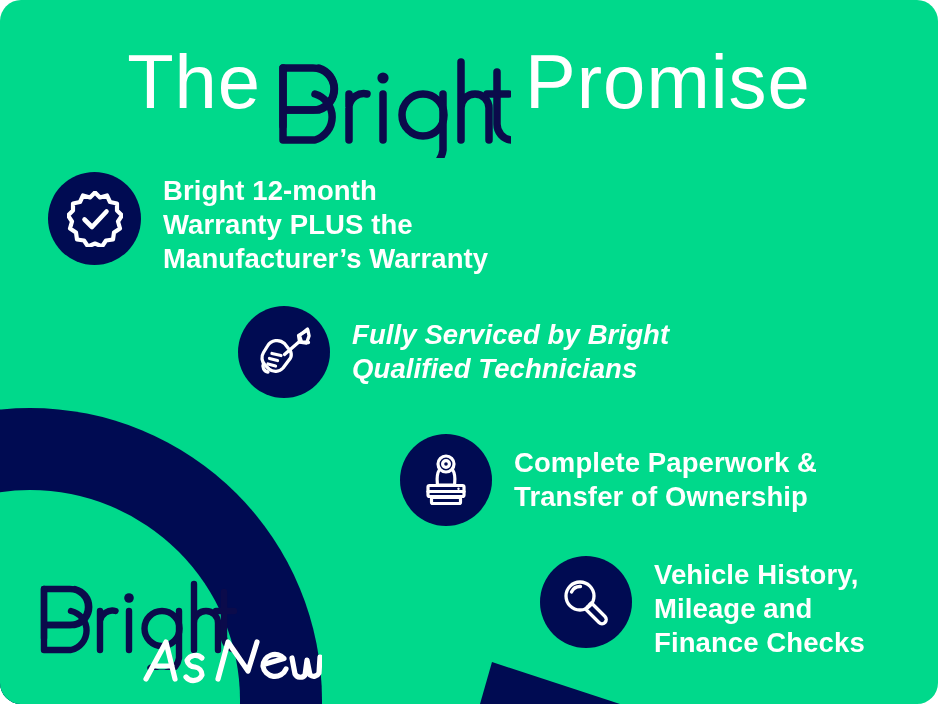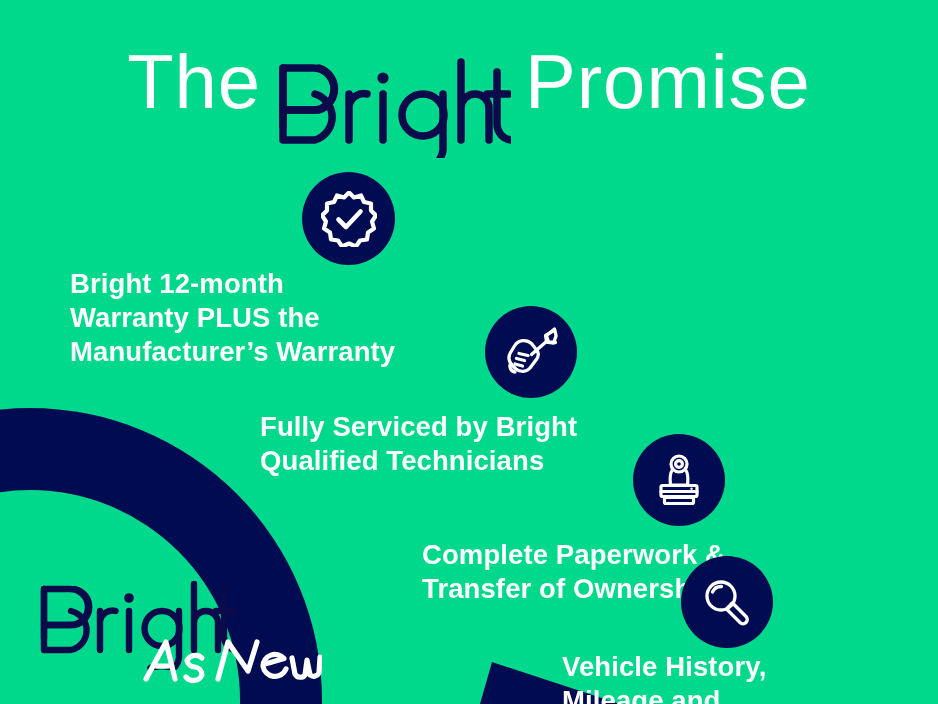--- a/index.html
+++ b/index.html
@@ -7,20 +7,21 @@
     padding: 0;
     background: #ffffff;
   }
   #poster {
     position: relative;
     width: 938px;
     height: 704px;
     overflow: hidden;
     background: #00D98B;
     font-family: "Liberation Sans", sans-serif;
+    border-radius: 21px;
     -webkit-font-smoothing: antialiased;
   }
 
   
   #bg-shapes {
     position: absolute;
     inset: 0;
     width: 938px;
     height: 704px;
     pointer-events: none;
@@ -49,22 +50,21 @@
     vertical-align: middle;
     margin: 0 14px;
     position: relative;
     top: 4px;
   }
 
   
   .promise-row {
     position: absolute;
     display: flex;
-    align-items: flex-end;
-    flex-direction: column;
+    align-items: flex-start;
   }
   .promise-icon {
     flex: 0 0 auto;
     width: 93px;
     height: 93px;
     border-radius: 50%;
     background: #000B52;
     display: flex;
     align-items: center;
     justify-content: center;
@@ -75,21 +75,21 @@
     font-size: 27.5px;
     font-weight: bold;
     line-height: 1.23;
     letter-spacing: 0.1px;
     white-space: pre-line;
     padding-top: 2px;
   }
 
   #row-warranty   { left: 48px;  top: 172px; }
   #row-inspection { left: 580px; top: 178px; }
-  #row-serviced   { left: 238px; top: 306px; }
+  #row-serviced   { left: 238px; top: 306px; font-style: italic; }
   #row-paperwork  { left: 400px; top: 434px; }
   #row-history    { left: 540px; top: 556px; }
 
   #row-inspection .promise-icon,
   #row-serviced   .promise-icon,
   #row-paperwork  .promise-icon,
   #row-history    .promise-icon {
     width: 92px;
     height: 92px;
   }

